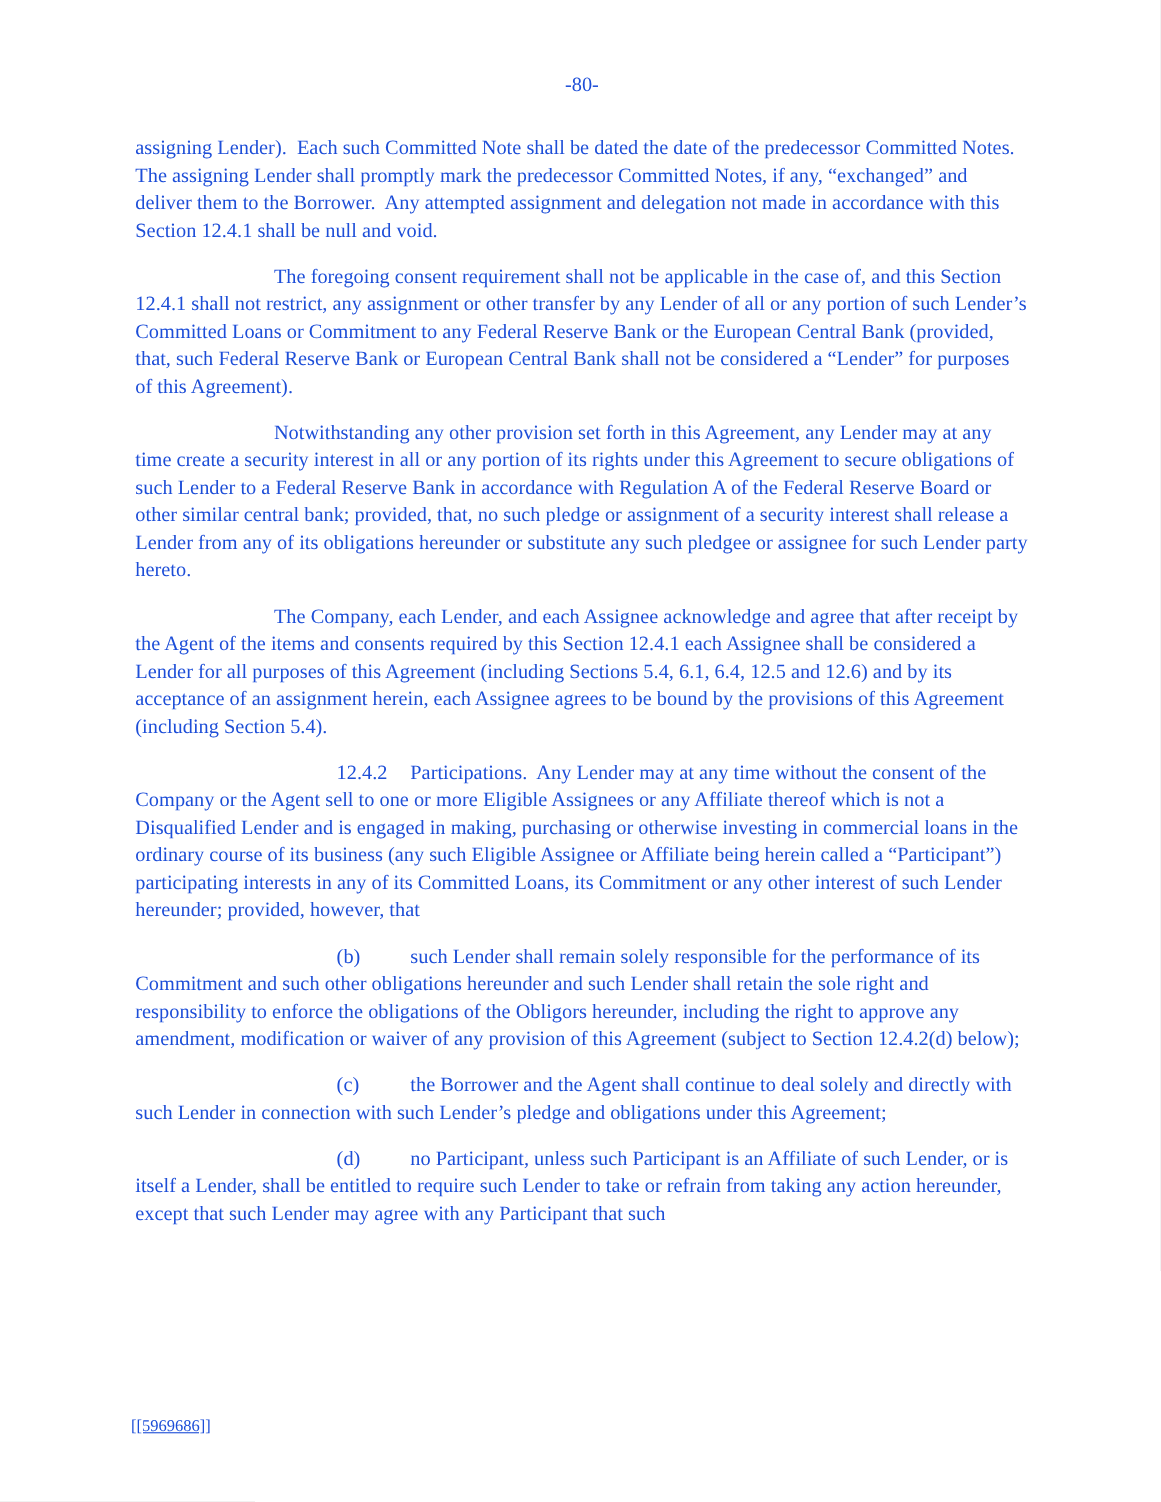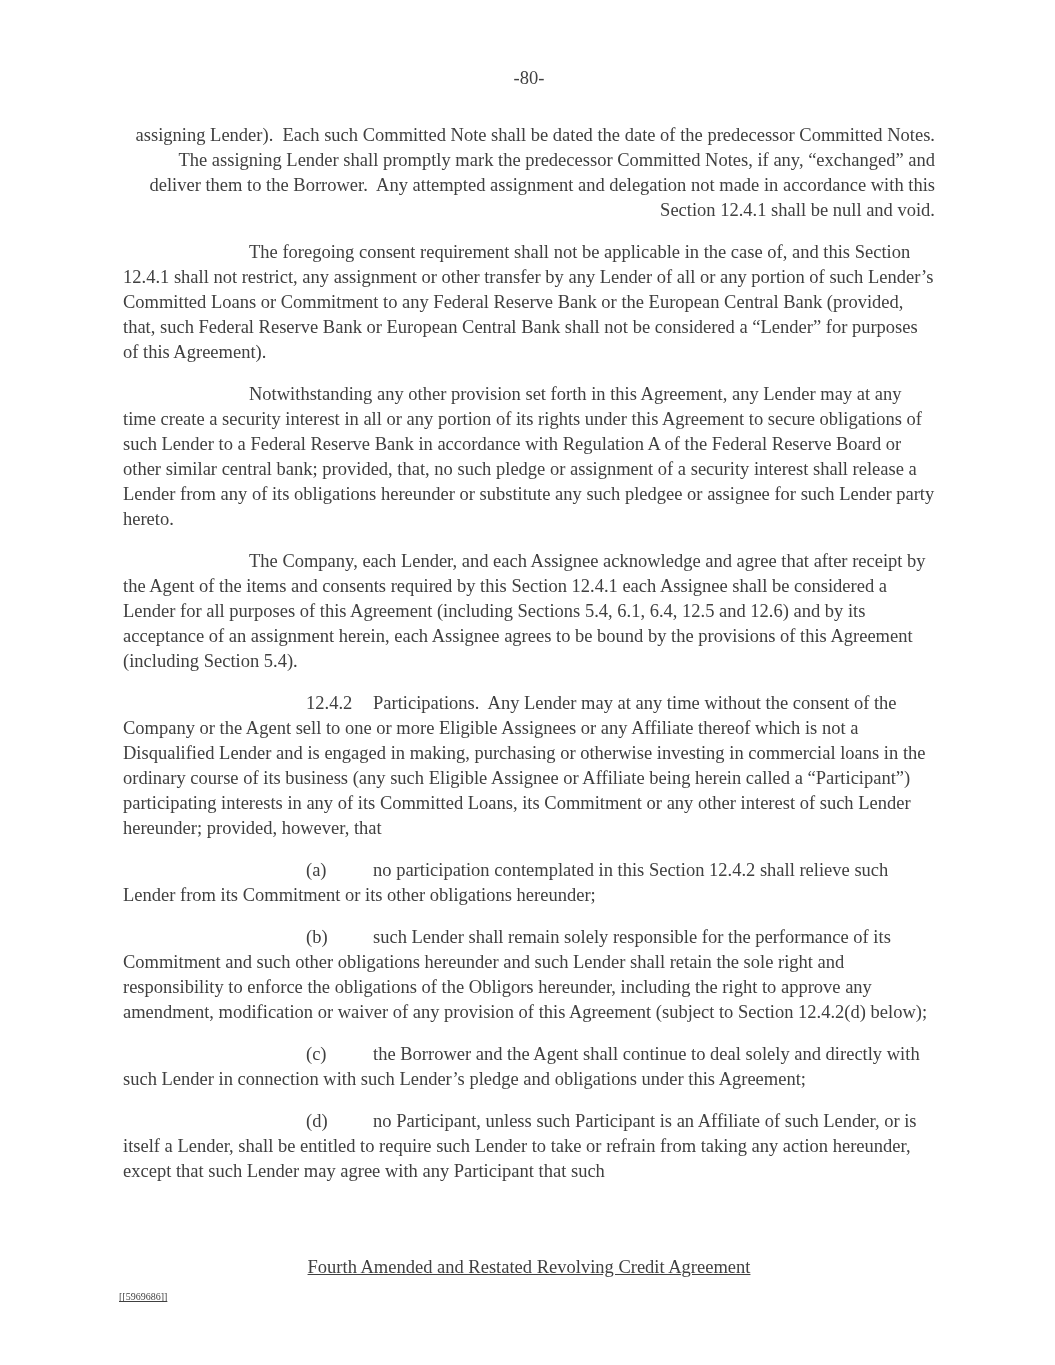--- a/index.html
+++ b/index.html
@@ -6,77 +6,75 @@
     margin: 0;
     padding: 0;
     background: #e8e8e8;
   }
   .page {
     position: relative;
     width: 1055px;
     height: 1365px;
     margin: 0 auto;
     background: #ffffff;
-    color: #404040;
+    color: #1d4ed8;
     font-family: "Liberation Serif", "DejaVu Serif", serif;
     font-size: 18.5px;
     line-height: 25px;
     box-sizing: border-box;
     padding: 66px 120px 0 123px;
     overflow: hidden;
   }
   .page-number {
     text-align: center;
     margin: 0 0 32px 0;
   }
   .para {
     margin: 0 0 17px 0;
     white-space: pre-wrap;
     text-align: left;
   }
-  .indent-none { text-indent: 0; text-align: right; }
+  .indent-none { text-indent: 0; }
   .indent-first { text-indent: 126px; }
   .indent-section { text-indent: 183px; }
   .label {
     display: inline-block;
     width: 67px;
     text-indent: 0;
   }
   .u { }
   .footer-title {
     position: absolute;
     top: 1255px;
     left: 123px;
     width: 812px;
     text-align: center;
     text-decoration: underline;
   }
   .doc-id {
     position: absolute;
     top: 1290px;
     left: 119px;
-    font-size: 10px;
+    font-size: 15px;
     line-height: 14px;
     text-decoration: underline;
   }
 </style>
 </head>
 <body>
 
 <div class="page">
   <div class="page-number">-80-</div>
 
   <div>
       <p class="para indent-none"><span>assigning Lender).  Each such Committed Note shall be dated the date of the predecessor Committed Notes.  The assigning Lender shall promptly mark the predecessor Committed Notes, if any, “exchanged” and deliver them to the Borrower.  Any attempted assignment and delegation not made in accordance with this Section 12.4.1 shall be null and void.</span></p>
       <p class="para indent-first"><span>The foregoing consent requirement shall not be applicable in the case of, and this Section 12.4.1 shall not restrict, any assignment or other transfer by any Lender of all or any portion of such Lender’s Committed Loans or Commitment to any Federal Reserve Bank or the European Central Bank (</span><span class="u">provided</span><span>, that, such Federal Reserve Bank or European Central Bank shall not be considered a “Lender” for purposes of this Agreement).</span></p>
       <p class="para indent-first"><span>Notwithstanding any other provision set forth in this Agreement, any Lender may at any time create a security interest in all or any portion of its rights under this Agreement to secure obligations of such Lender to a Federal Reserve Bank in accordance with Regulation A of the Federal Reserve Board or other similar central bank; </span><span class="u">provided</span><span>, that, no such pledge or assignment of a security interest shall release a Lender from any of its obligations hereunder or substitute any such pledgee or assignee for such Lender party hereto.</span></p>
       <p class="para indent-first"><span>The Company, each Lender, and each Assignee acknowledge and agree that after receipt by the Agent of the items and consents required by this Section 12.4.1 each Assignee shall be considered a Lender for all purposes of this Agreement (including Sections 5.4, 6.1, 6.4, 12.5 and 12.6) and by its acceptance of an assignment herein, each Assignee agrees to be bound by the provisions of this Agreement (including Section 5.4).</span></p>
       <p class="para indent-section"><span class="label">12.4.2</span><span class="u">Participations</span><span>.  Any Lender may at any time without the consent of the Company or the Agent sell to one or more Eligible Assignees or any Affiliate thereof which is not a Disqualified Lender and is engaged in making, purchasing or otherwise investing in commercial loans in the ordinary course of its business (any such Eligible Assignee or Affiliate being herein called a “</span><span class="u">Participant</span><span>”) participating interests in any of its Committed Loans, its Commitment or any other interest of such Lender hereunder; </span><span class="u">provided</span><span>, </span><span class="u">however</span><span>, that</span></p>
-      <p class="para indent-section"><span class="label">(a)</span><span>no participation contemplated in this Section 12.4.2 shall relieve such Lender from its Commitment or its other obligations hereunder;</span></p>
       <p class="para indent-section"><span class="label">(b)</span><span>such Lender shall remain solely responsible for the performance of its Commitment and such other obligations hereunder and such Lender shall retain the sole right and responsibility to enforce the obligations of the Obligors hereunder, including the right to approve any amendment, modification or waiver of any provision of this Agreement (subject to Section 12.4.2(d) below);</span></p>
       <p class="para indent-section"><span class="label">(c)</span><span>the Borrower and the Agent shall continue to deal solely and directly with such Lender in connection with such Lender’s pledge and obligations under this Agreement;</span></p>
       <p class="para indent-section"><span class="label">(d)</span><span>no Participant, unless such Participant is an Affiliate of such Lender, or is itself a Lender, shall be entitled to require such Lender to take or refrain from taking any action hereunder, except that such Lender may agree with any Participant that such</span></p>
     </div>
 
-  <div class="footer-title">Fourth Amended and Restated Revolving Credit Agreement</div>
 
   <div class="doc-id">[[5969686]]</div>
 </div>
 
 </body></html>

